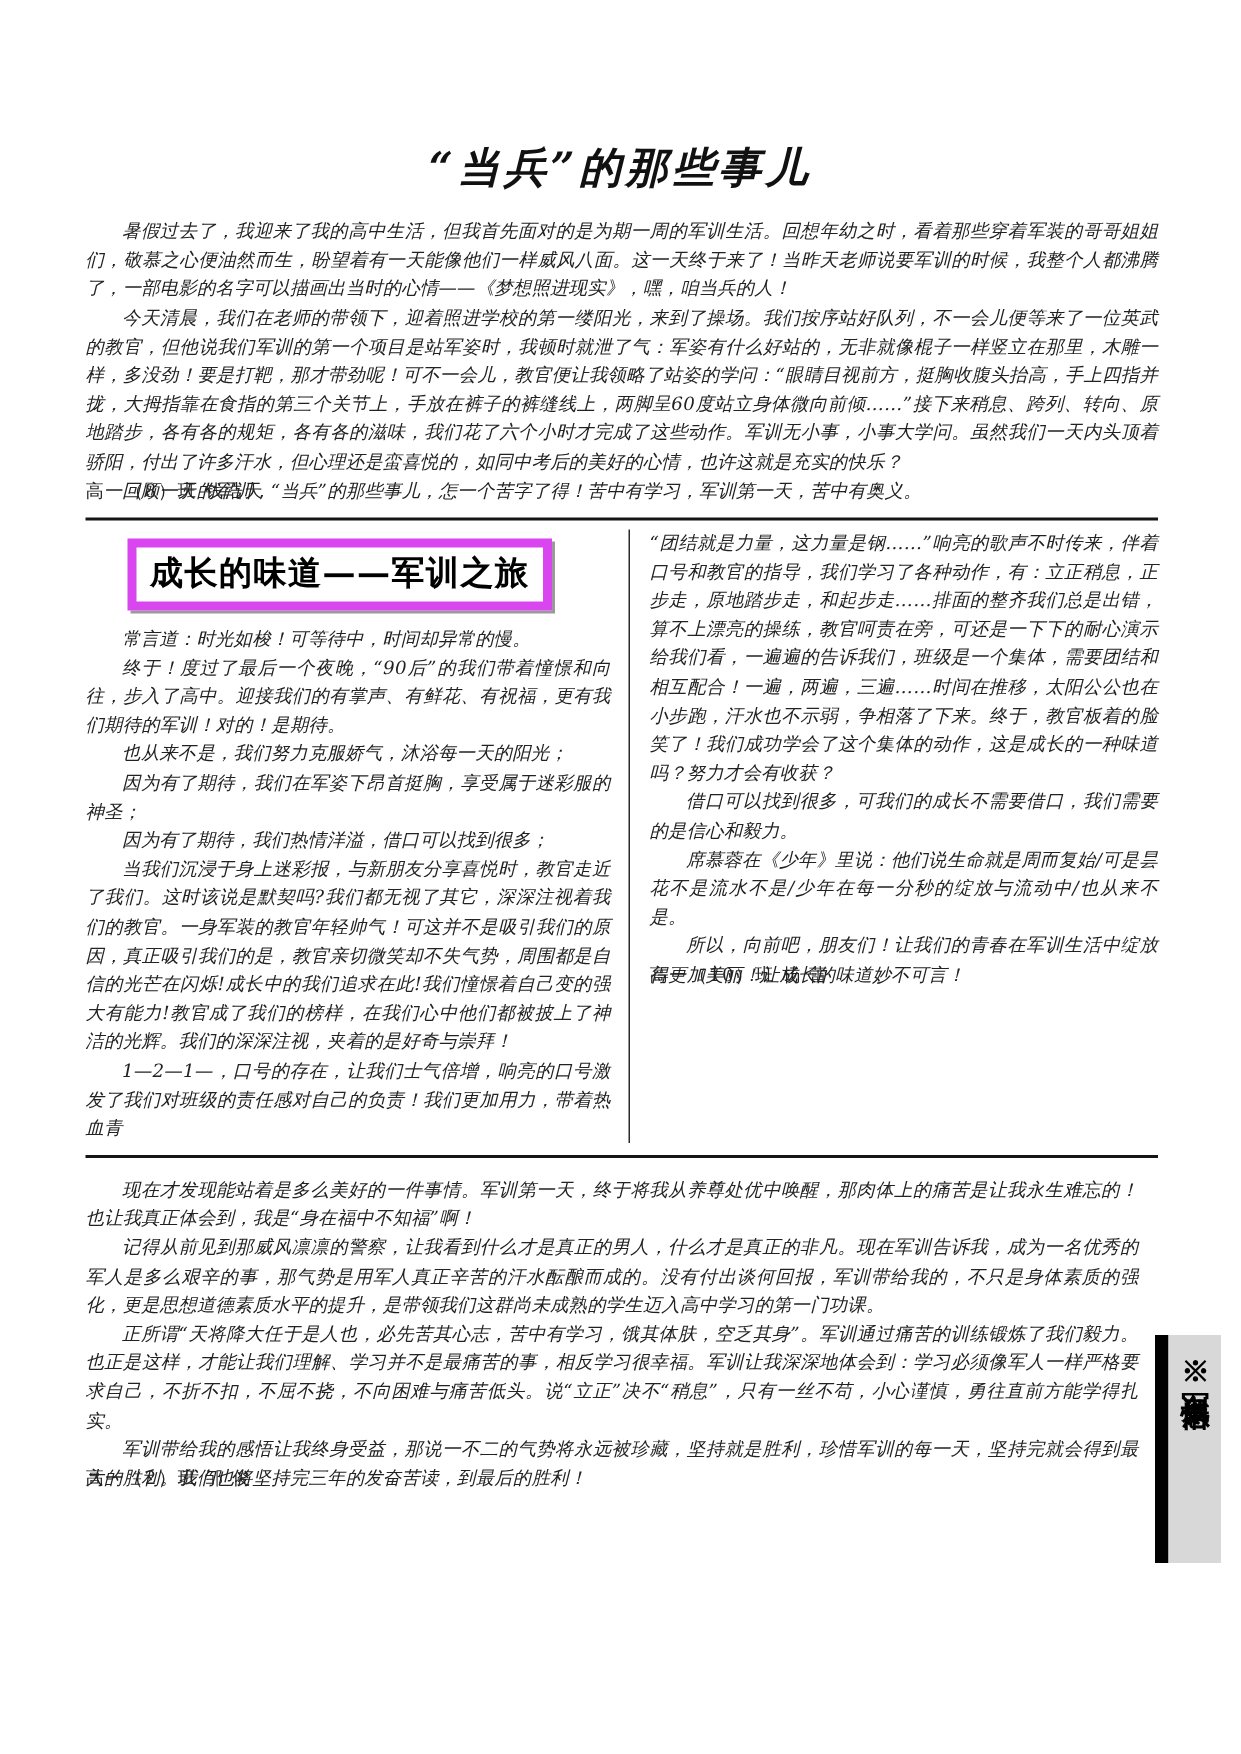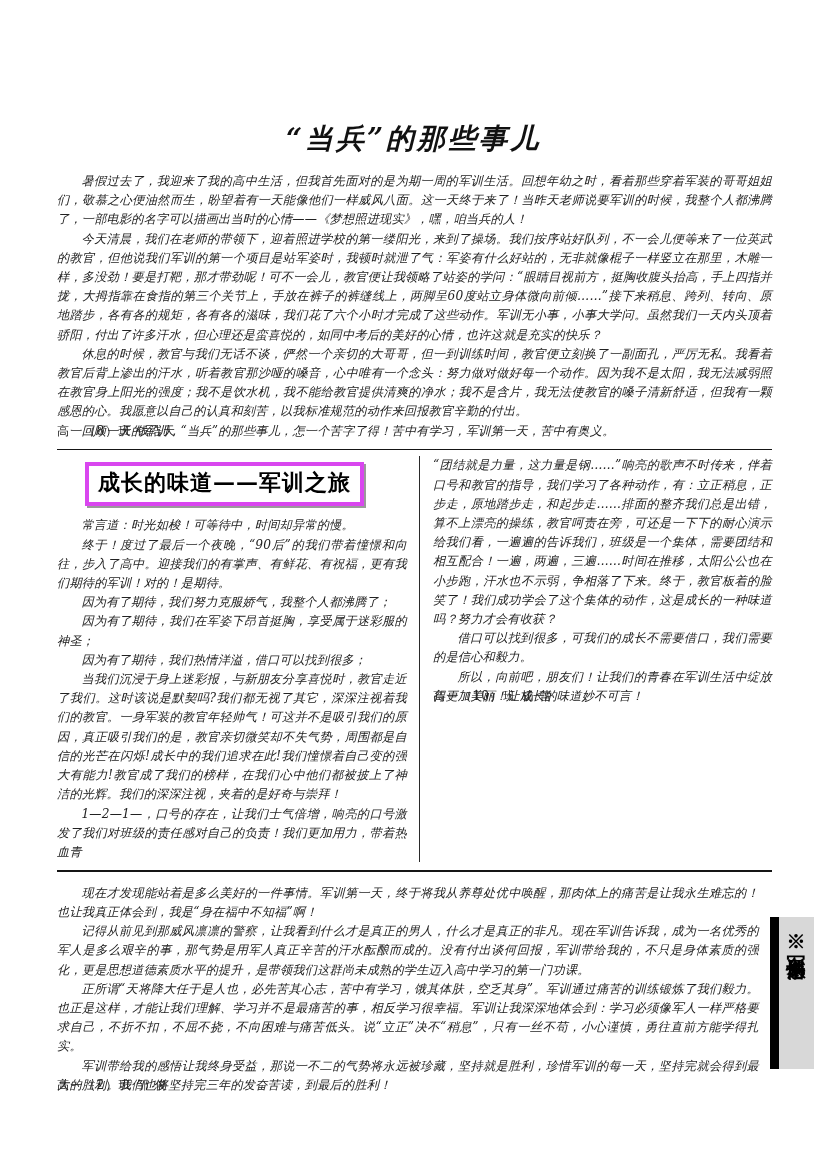--- a/index.html
+++ b/index.html
@@ -4,21 +4,21 @@
 <style>
   html,body { margin:0; padding:0; }
   body {
     width:827px; height:1169px;
     background:#ffffff;
     color:#1c1c1c;
     font-family:"DejaVu Serif","Liberation Serif",serif;
     position:relative;
     overflow:hidden;
   }
-  .page { position:absolute; inset:0;margin-top:27px; }
+  .page { position:absolute; inset:0; }
 
   
   .a1-title {
     margin:93px 0 14px 0;
     text-align:center;
     font-size:28px;
     font-weight:bold;
     font-style:italic;
     letter-spacing:3px;
     color:#111;
@@ -55,21 +55,21 @@
     padding:0 55px 0 57px;
   }
   .col-left  { width:362px; padding-right:12px; box-sizing:border-box; }
   .col-divider { width:1px; background:#2a2a2a; }
   .col-right { flex:1; padding-left:13px; box-sizing:border-box; }
   .col-right .para:first-child { text-indent:0; }
 
   .a2-title-wrap { margin:6px 0 10px 28px; }
   .a2-title {
     display:inline-block;
-    border:4px solid #d946ef;
+    border:6px solid #d946ef;
     box-shadow:2px 2px 0 #9a9a9a;
     padding:2px 9px 4px 9px;
     font-size:22px;
     font-weight:bold;
     letter-spacing:1px;
     color:#000;
     background:#fff;
   }
 
   
@@ -103,48 +103,48 @@
 </head>
 <body>
 
 <div class="page">
 
   <section>
     <h1 class="a1-title">“当兵”的那些事儿</h1>
     <div class="content">
         <p class="para">暑假过去了，我迎来了我的高中生活，但我首先面对的是为期一周的军训生活。回想年幼之时，看着那些穿着军装的哥哥姐姐们，敬慕之心便油然而生，盼望着有一天能像他们一样威风八面。这一天终于来了！当昨天老师说要军训的时候，我整个人都沸腾了，一部电影的名字可以描画出当时的心情——《梦想照进现实》，嘿，咱当兵的人！</p>
         <p class="para">今天清晨，我们在老师的带领下，迎着照进学校的第一缕阳光，来到了操场。我们按序站好队列，不一会儿便等来了一位英武的教官，但他说我们军训的第一个项目是站军姿时，我顿时就泄了气：军姿有什么好站的，无非就像棍子一样竖立在那里，木雕一样，多没劲！要是打靶，那才带劲呢！可不一会儿，教官便让我领略了站姿的学问：“眼睛目视前方，挺胸收腹头抬高，手上四指并拢，大拇指靠在食指的第三个关节上，手放在裤子的裤缝线上，两脚呈60度站立身体微向前倾……”接下来稍息、跨列、转向、原地踏步，各有各的规矩，各有各的滋味，我们花了六个小时才完成了这些动作。军训无小事，小事大学问。虽然我们一天内头顶着骄阳，付出了许多汗水，但心理还是蛮喜悦的，如同中考后的美好的心情，也许这就是充实的快乐？</p>
-        <p class="para">休息的时候，教官与我们无话不谈，俨然一个亲切的大哥哥，但一到训练时间，教官便立刻换了一副面孔，严厉无私。我看着教官后背上渗出的汗水，听着教官那沙哑的嗓音，心中唯有一个念头：努力做对做好每一个动作。因为我不是太阳，我无法减弱照在教官身上阳光的强度；我不是饮水机，我不能给教官提供清爽的净水；我不是含片，我无法使教官的嗓子清新舒适，但我有一颗感恩的心。我愿意以自己的认真和刻苦，以我标准规范的动作来回报教官辛勤的付出。</p>
         <p class="para">回顾一天的军训，“当兵”的那些事儿，怎一个苦字了得！苦中有学习，军训第一天，苦中有奥义。</p>
       </div>
     <div class="content byline-line">高一（8）班 钱浩天</div>
   </section>
 
   <div class="rule"></div>
 
   <section class="two-col">
     <div class="col-left">
       <div class="a2-title-wrap">
         <span class="a2-title">成长的味道——军训之旅</span>
       </div>
       <div>
           <p class="para">常言道：时光如梭！可等待中，时间却异常的慢。</p>
           <p class="para">终于！度过了最后一个夜晚，“90后”的我们带着憧憬和向往，步入了高中。迎接我们的有掌声、有鲜花、有祝福，更有我们期待的军训！对的！是期待。</p>
-          <p class="para">因为有了期待，我们努力克服娇气，我整个人都沸腾了；</p>
+          <p class="para">也从来不是，我们努力克服娇气，沐浴每一天的阳光；</p>
           <p class="para">因为有了期待，我们在军姿下昂首挺胸，享受属于迷彩服的神圣；</p>
           <p class="para">因为有了期待，我们热情洋溢，借口可以找到很多；</p>
           <p class="para">当我们沉浸于身上迷彩报，与新朋友分享喜悦时，教官走近了我们。这时该说是默契吗?我们都无视了其它，深深注视着我们的教官。一身军装的教官年轻帅气！可这并不是吸引我们的原因，真正吸引我们的是，教官亲切微笑却不失气势，周围都是自信的光芒在闪烁!成长中的我们追求在此!我们憧憬着自己变的强大有能力!教官成了我们的榜样，在我们心中他们都被披上了神洁的光辉。我们的深深注视，夹着的是好奇与崇拜！</p>
           <p class="para">1—2—1—，口号的存在，让我们士气倍增，响亮的口号激发了我们对班级的责任感对自己的负责！我们更加用力，带着热血青</p>
         </div>
     </div>
     <div class="col-divider"></div>
     <div class="col-right">
       <div>
           <p class="para">“团结就是力量，这力量是钢……”响亮的歌声不时传来，伴着口号和教官的指导，我们学习了各种动作，有：立正稍息，正步走，原地踏步走，和起步走……排面的整齐我们总是出错，算不上漂亮的操练，教官呵责在旁，可还是一下下的耐心演示给我们看，一遍遍的告诉我们，班级是一个集体，需要团结和相互配合！一遍，两遍，三遍……时间在推移，太阳公公也在小步跑，汗水也不示弱，争相落了下来。终于，教官板着的脸笑了！我们成功学会了这个集体的动作，这是成长的一种味道吗？努力才会有收获？</p>
           <p class="para">借口可以找到很多，可我们的成长不需要借口，我们需要的是信心和毅力。</p>
+          <p class="para">席慕蓉在《少年》里说：他们说生命就是周而复始/可是昙花不是流水不是/少年在每一分秒的绽放与流动中/也从来不是。</p>
           <p class="para">所以，向前吧，朋友们！让我们的青春在军训生活中绽放得更加美丽！让成长的味道妙不可言！</p>
         </div>
       <div class="byline-line">高一（10）班 杨 蕾</div>
     </div>
   </section>
 
   <div class="rule"></div>
 
   <section class="a3">
     <div>

